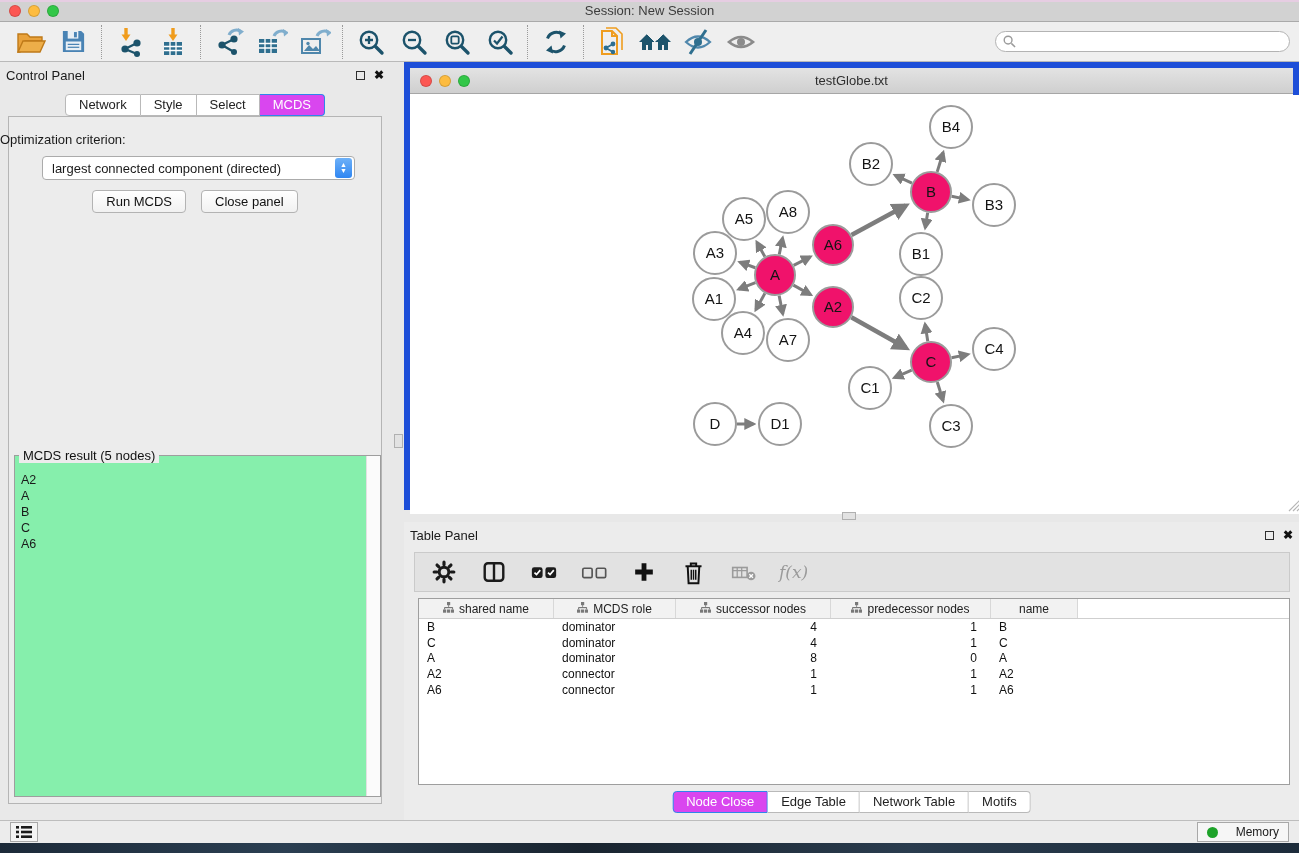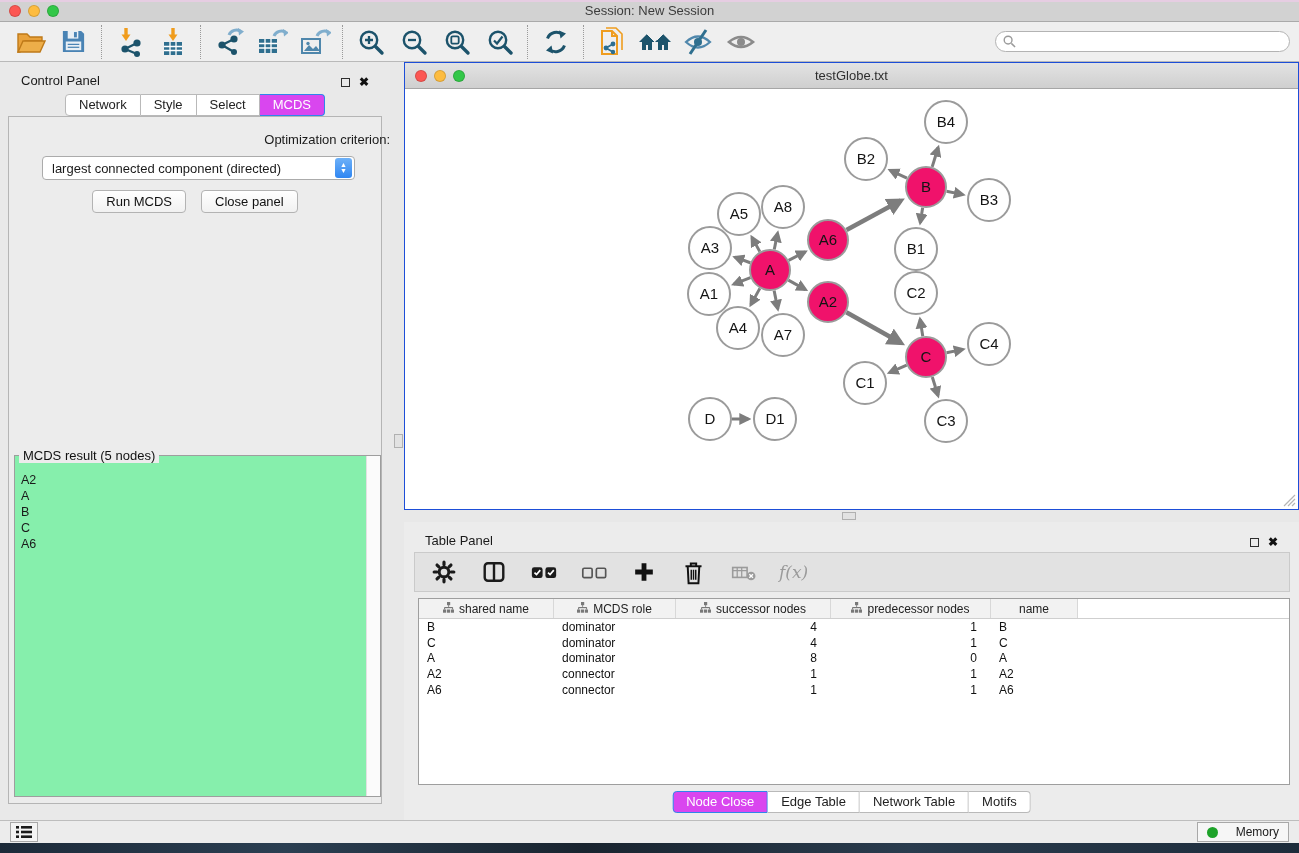--- a/index.html
+++ b/index.html
@@ -17,44 +17,44 @@
 
   
   .toolbar{left:0;top:22px;width:1299px;height:40px;background:#efefef;border-bottom:1px solid #b9b9b9;display:flex;align-items:center;padding:0 9px}
   .tb-btn{width:43px;height:36px;display:flex;align-items:center;justify-content:center;flex:0 0 auto}
   .tb-sep{width:0;height:34px;border-left:1px dotted #9a9a9a;margin:0 6px;flex:0 0 auto}
   .search{margin-left:auto;width:295px;height:21px;border:1px solid #b3b3b3;border-radius:11px;background:#fff;display:flex;align-items:center;padding:0 7px;gap:5px}
   .search input{border:none;outline:none;flex:1;font-size:13px;font-family:"Liberation Sans",sans-serif;background:transparent}
 
   
   .cp{left:0;top:62px;width:390px;height:758px;background:#e9e9e9}
-  .panel-head{height:26px;display:flex;align-items:flex-end;padding:0 21px;font-size:13px;color:#1a1a1a}
+  .panel-head{height:26px;display:flex;align-items:center;padding:0 6px;font-size:13px;color:#1a1a1a}
   .panel-ctl{margin-left:auto;display:flex;gap:9px;align-items:center}
   .float-box{width:9px;height:9px;border:1.5px solid #2e2e2e;display:inline-block}
   .close-x{font-size:12px;font-weight:bold;color:#111;line-height:12px}
   .seg{display:flex}
   .seg .tab{height:22px;line-height:20px;padding:0 13px;background:#fff;border:1px solid #b9b9b9;border-left:none;font-size:13px;color:#222}
   .seg .tab:first-child{border-left:1px solid #b9b9b9;border-radius:4px 0 0 4px}
   .seg .tab:last-child{border-radius:0 4px 4px 0}
   .seg .tab.active{background:#d946ef;border-color:#2f86ea;color:#fff}
   .cp-tabs{position:absolute;top:32px;left:50%;transform:translateX(-50%);z-index:2}
   .cp-box{position:absolute;left:8px;top:54px;width:374px;height:688px;border:1px solid #b5b5b5;background:#ececec}
-  .opt-label{position:absolute;top:70px;left:0;width:100%;text-align:right;font-size:13px}
+  .opt-label{position:absolute;top:70px;left:0;width:100%;text-align:left;font-size:13px}
   .dd{position:absolute;left:42px;top:94px;width:313px;height:24px;background:#fff;border:1px solid #ababab;border-radius:4px;display:flex;align-items:center;font-size:13px;padding-left:9px}
   .dd-step{margin-left:auto;width:17px;height:20px;margin-right:2px;border-radius:3px;background:linear-gradient(#6eb1f8,#2f86f2);color:#fff;display:flex;flex-direction:column;align-items:center;justify-content:center;font-size:7px;line-height:6px}
   .btn-row{position:absolute;top:128px;left:0;width:100%;display:flex;justify-content:center;gap:15px}
   .btn{height:23px;padding:0 13px;background:linear-gradient(#ffffff,#f1f1f1);border:1px solid #b3b3b3;border-radius:4px;font-size:13px;color:#111;font-family:"Liberation Sans",sans-serif}
   .res{position:absolute;left:14px;top:393px;width:367px;height:342px;border:1px solid #9e9e9e;background:#86efac}
   .res-legend{position:absolute;top:-8px;left:4px;background:#ececec;padding:0 4px;font-size:13px;color:#111}
   .res-list{position:absolute;left:0;top:0;right:14px;bottom:0;padding-top:16px;overflow:hidden}
   .res-item{font-size:12.5px;height:16px;line-height:16px;padding-left:6px}
   .res-scroll{position:absolute;right:0;top:0;bottom:0;width:14px;background:#fbfbfb;border-left:1px solid #e2e2e2}
 
   
-  .nw{left:404px;top:62px;width:895px;height:448px;background:#fff;border:1px solid #1d4ed8}
+  .nw{left:404px;top:62px;width:895px;height:448px;background:#fff;border:6px solid #1d4ed8}
   .nw-title{position:relative;height:26px;background:linear-gradient(#e3e3e3,#cfcfcf);border-bottom:1px solid #a6a6a6}
   .nw-title .tl-row{top:7px;left:10px}
   .nw-title .win-title{top:5px;color:#2e2e2e}
   .nw-canvas{position:absolute;left:0;top:27px;width:893px;height:419px;background:#fff}
   .grip{position:absolute;right:2px;bottom:2px}
 
   
   .handle-v{left:394px;top:434px;width:9px;height:14px;background:#e2e2e2;border:1px solid #b0b0b0}
   .handle-h{left:842px;top:512px;width:14px;height:8px;background:#e2e2e2;border:1px solid #b0b0b0}
 

